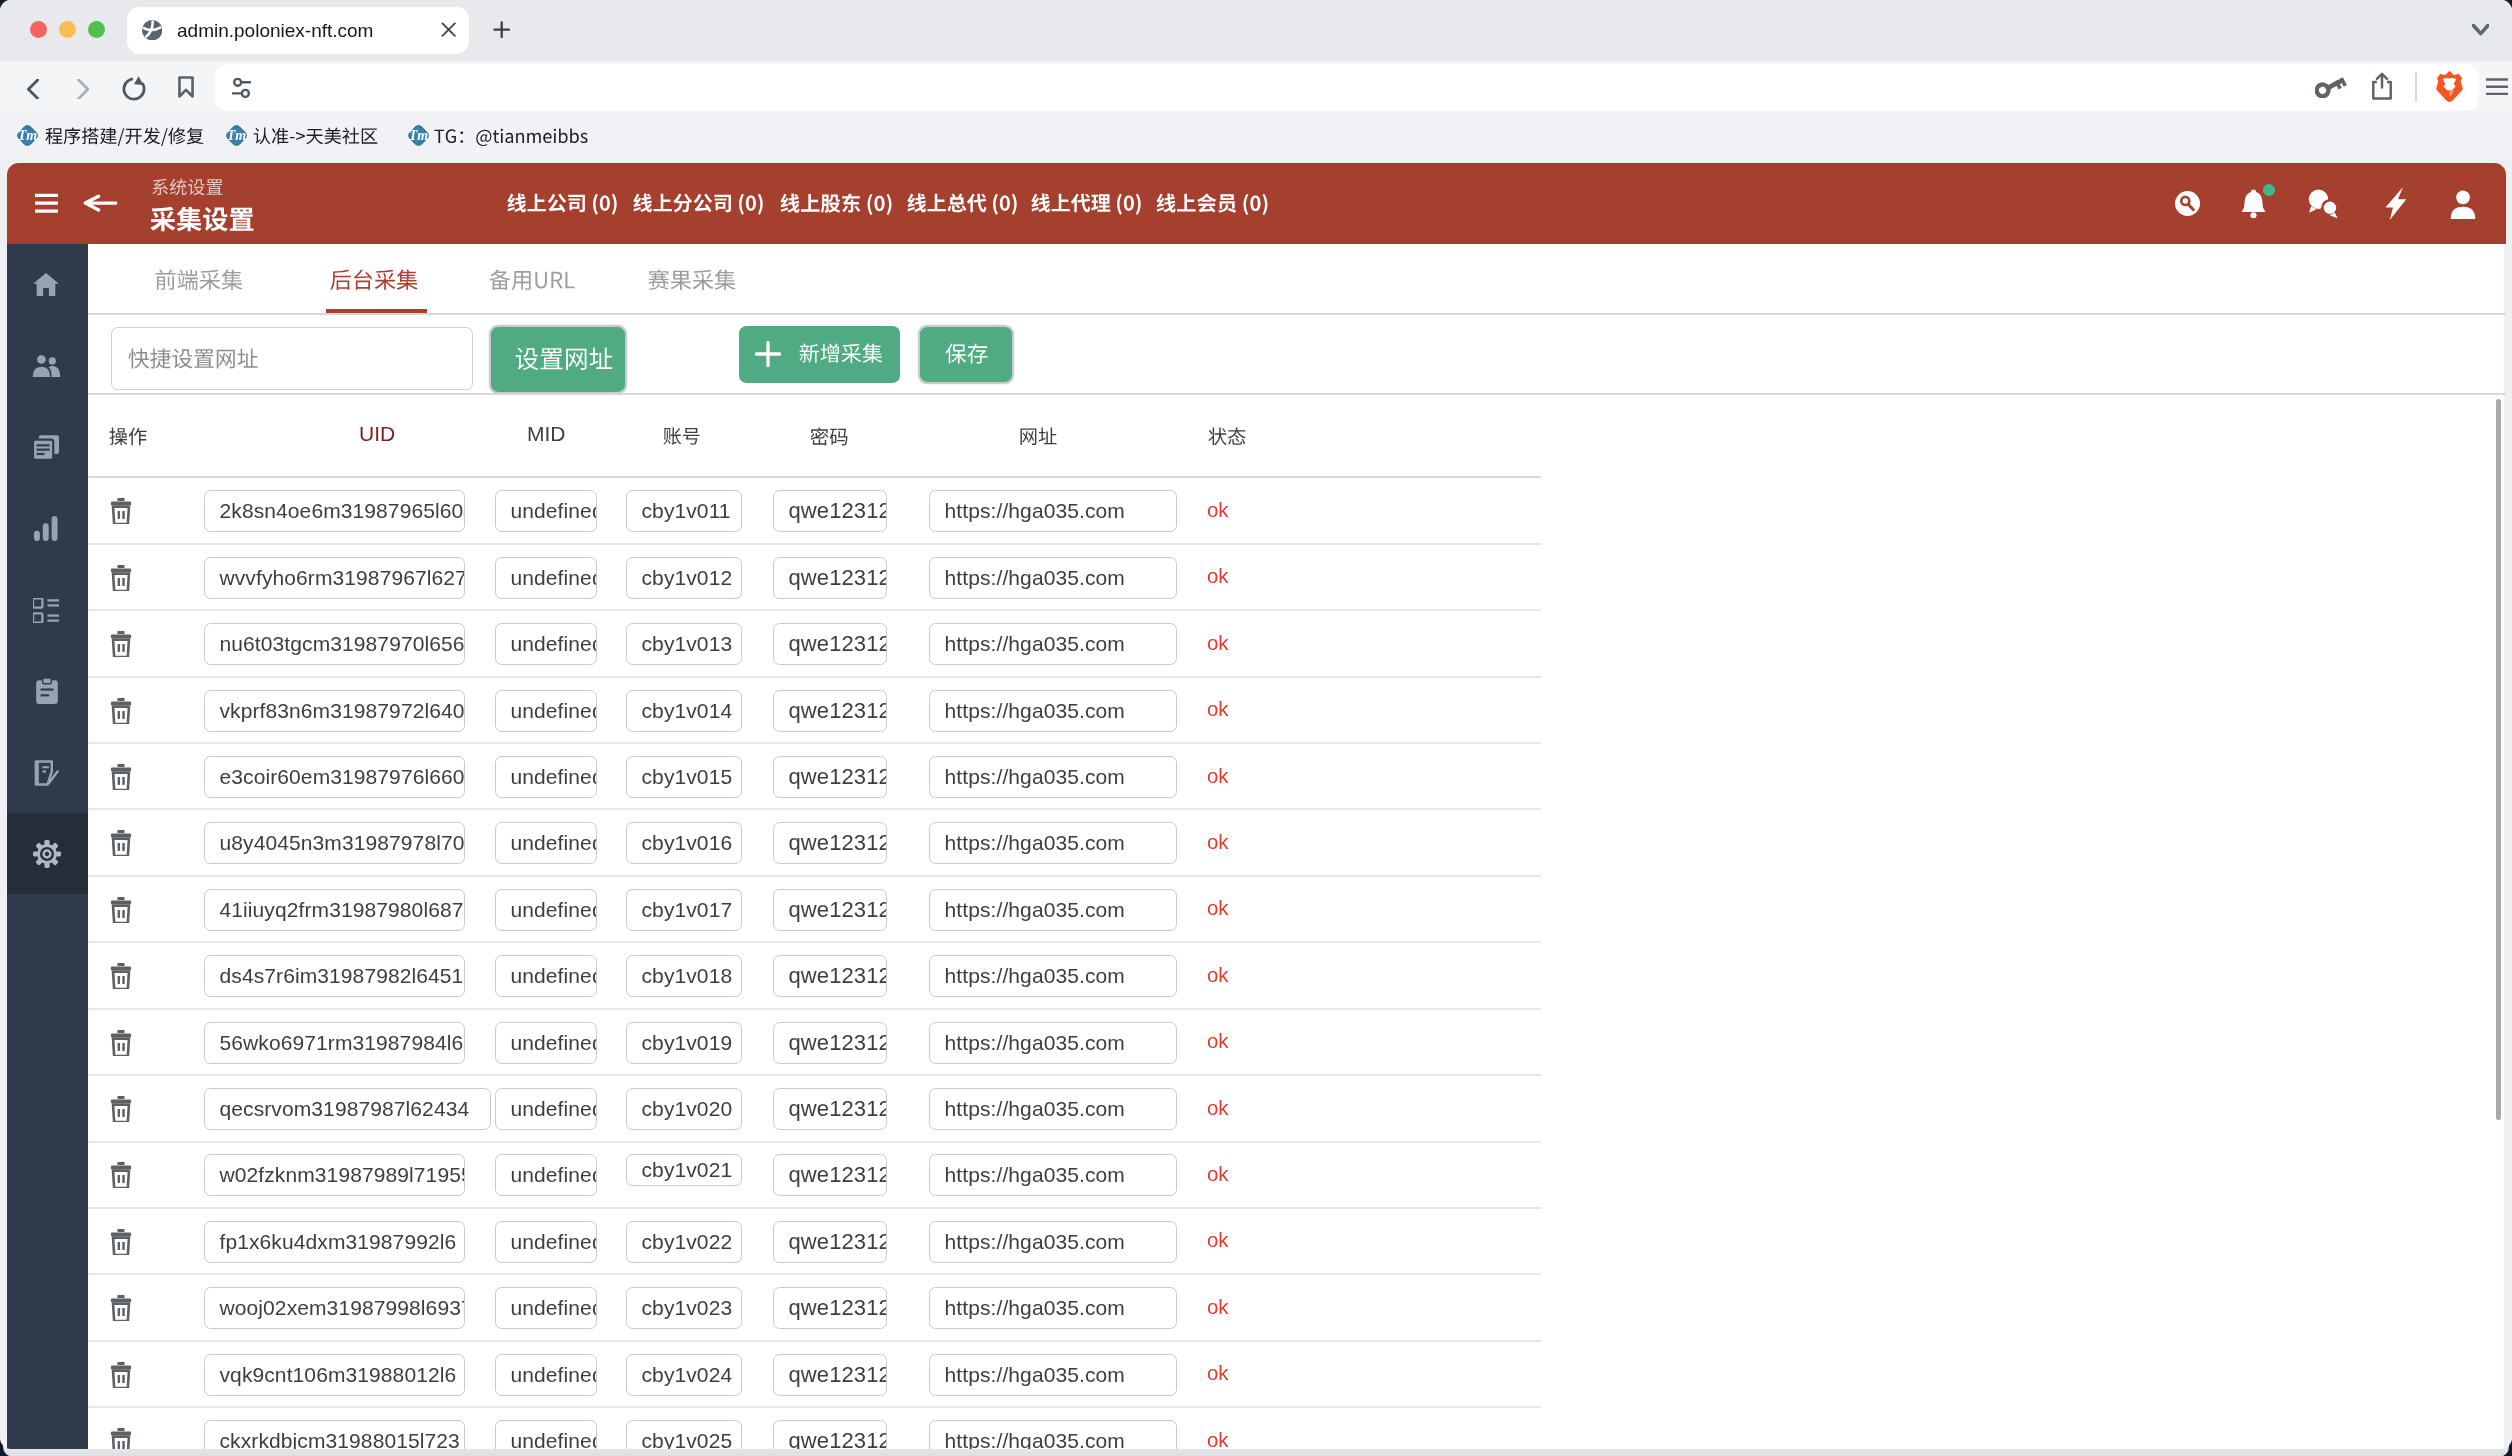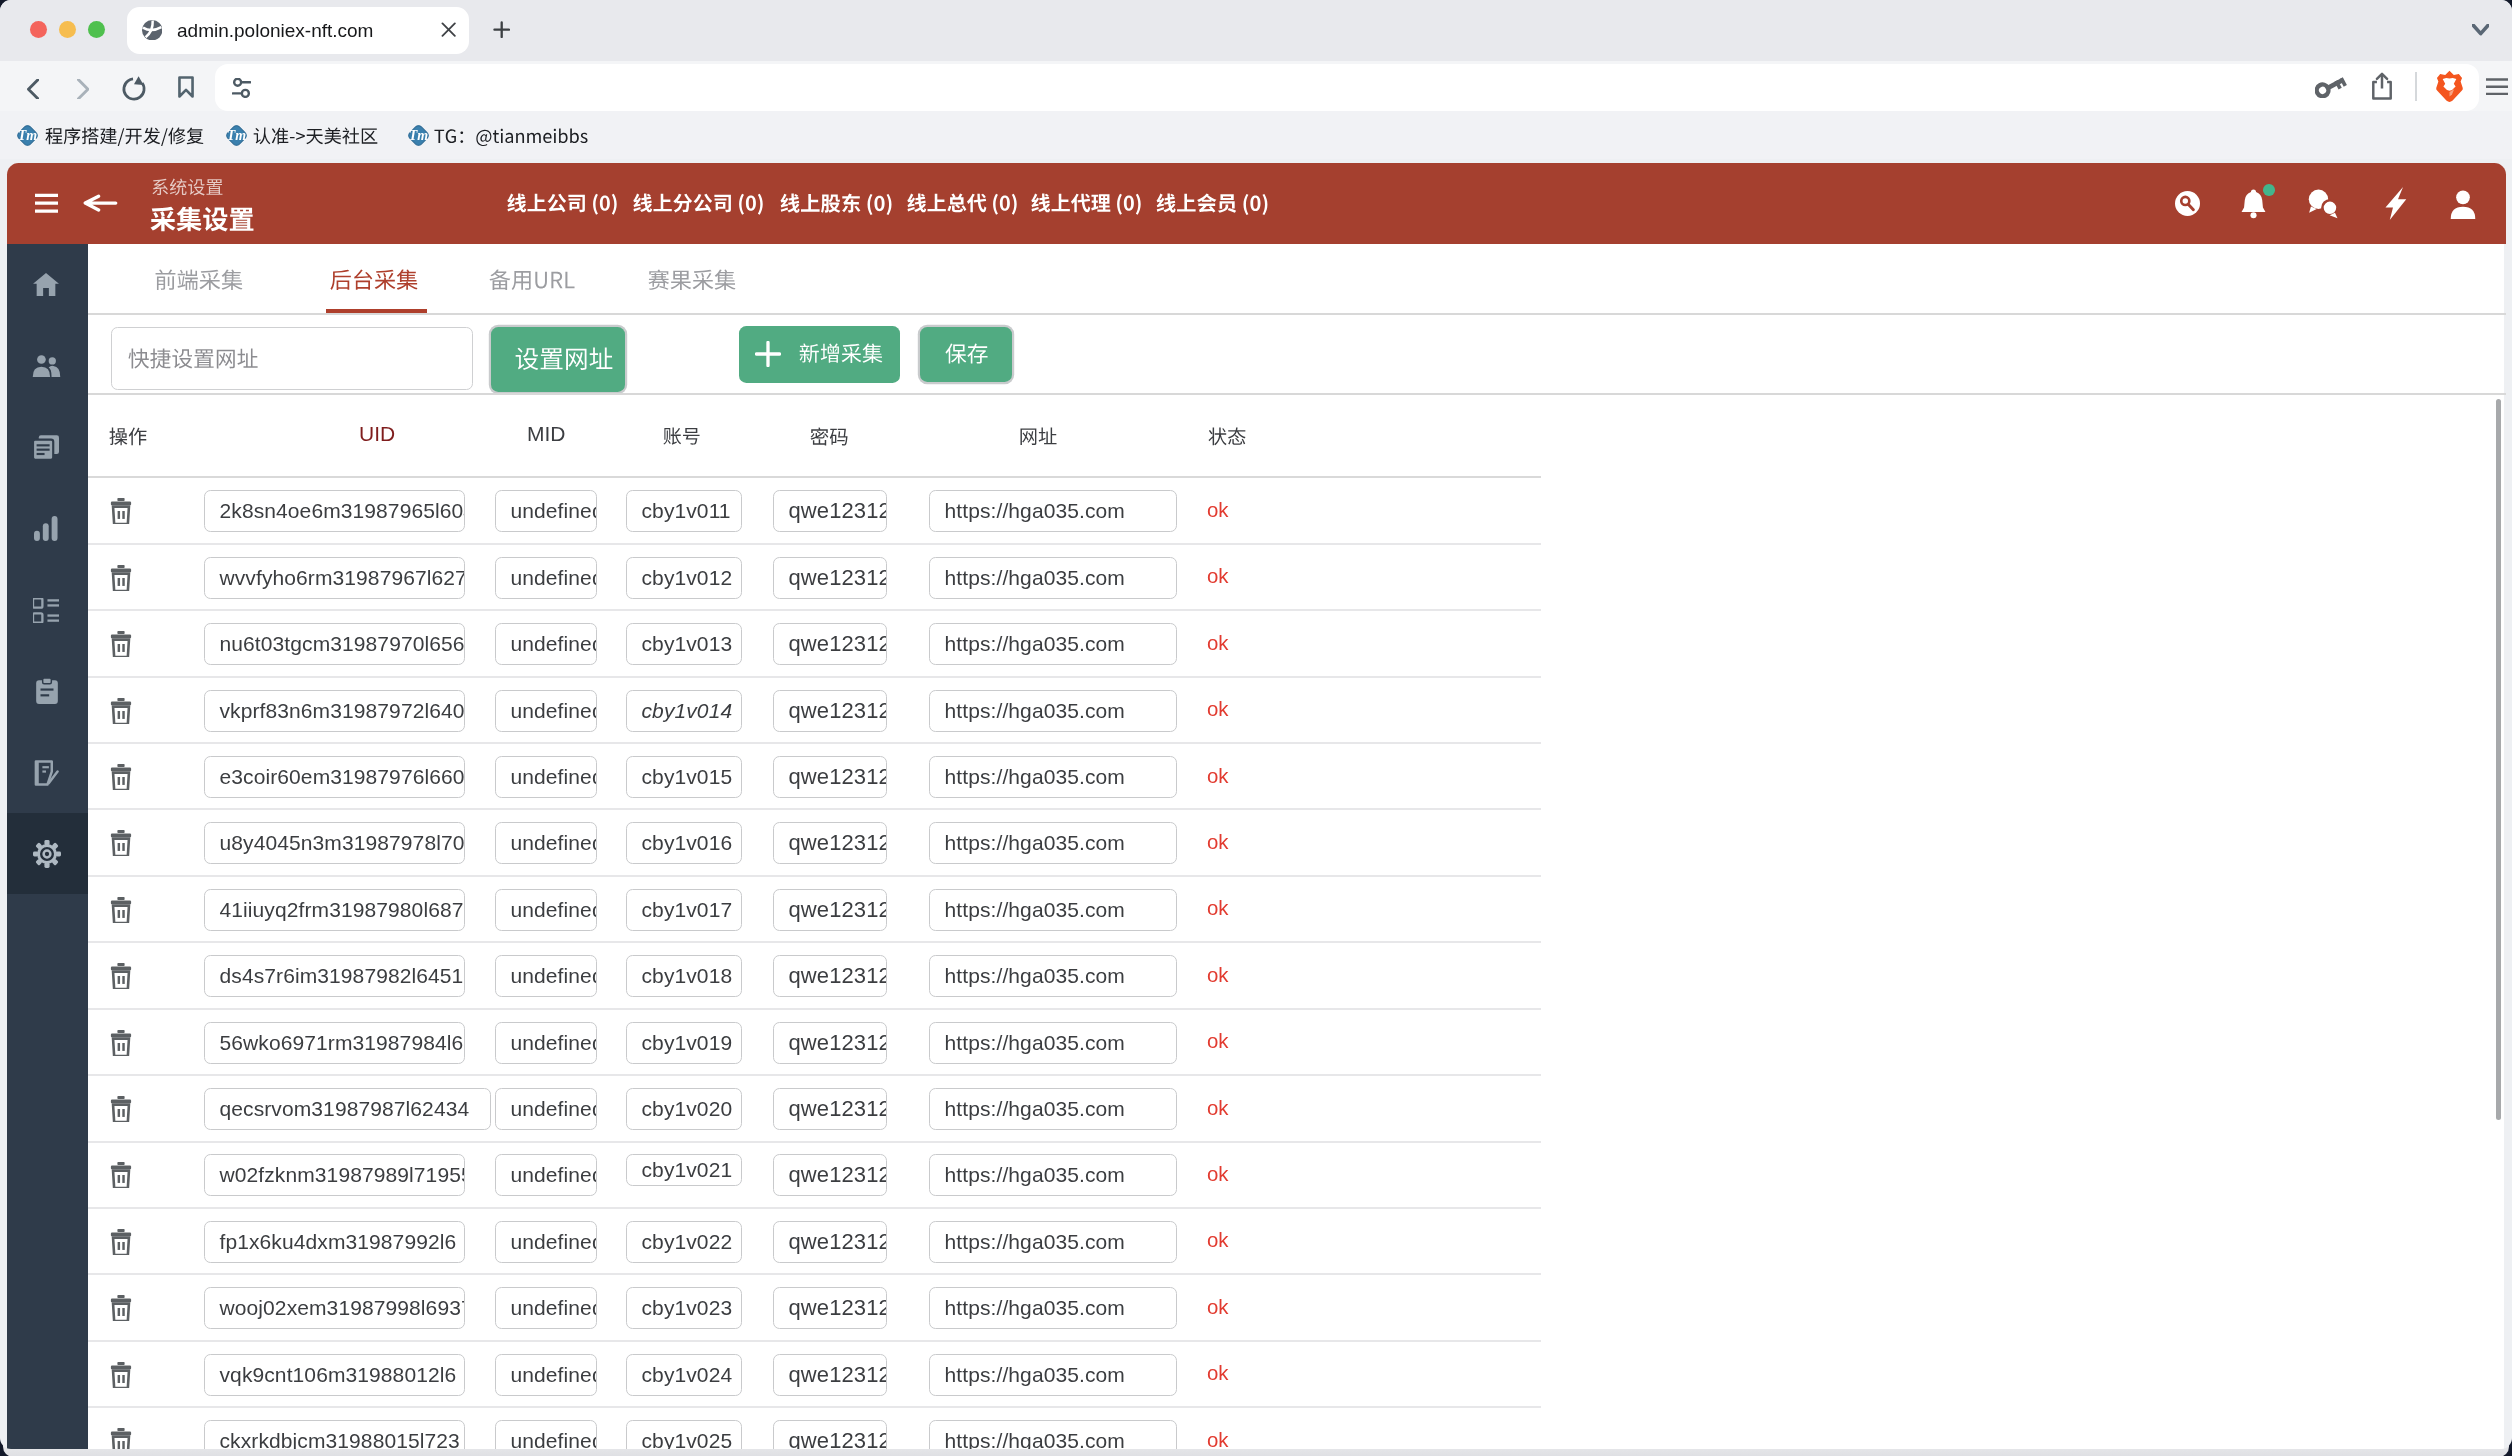--- a/index.html
+++ b/index.html
@@ -320,21 +320,21 @@
 <div class="abs" style="left:88px;top:676px;width:1453px;height:1.5px;background:#e7e7e9;"></div>
 <svg style="position:absolute;left:110px;top:698px;" width="22" height="26" viewBox="0 0 30 36">
       <rect x="1" y="5" width="28" height="5" rx="1.5" fill="#5c6063"></rect>
       <rect x="10" y="0" width="10" height="4" rx="1" fill="#5c6063"></rect>
       <path d="M4 12 H26 L24.5 36 H5.5 Z" fill="none" stroke="#5c6063" stroke-width="3.6"></path>
       <line x1="12" y1="18" x2="12" y2="29" stroke="#5c6063" stroke-width="3.4"></line>
       <line x1="18.5" y1="18" x2="18.5" y2="29" stroke="#5c6063" stroke-width="3.4"></line>
     </svg>
 <div class="inp" style="left:204px;top:690px;width:261px;height:42px;">vkprf83n6m31987972l6404</div>
 <div class="inp" style="left:495px;top:690px;width:102px;height:42px;">undefined</div>
-<div class="inp" style="left:626px;top:690px;width:116px;height:42px;font-style:italic;">cby1v014</div>
+<div class="inp" style="left:626px;top:690px;width:116px;height:42px;">cby1v014</div>
 <div class="inp" style="left:773px;top:690px;width:114px;height:42px;font-size:22px;">qwe12312</div>
 <div class="inp" style="left:929px;top:690px;width:248px;height:42px;">https://hga035.com</div>
 <div class="txt" style="left:1207px;top:698px;font-size:20.4px;color:#e23b30;">ok</div>
 <div class="abs" style="left:88px;top:742px;width:1453px;height:1.5px;background:#e7e7e9;"></div>
 <svg style="position:absolute;left:110px;top:764px;" width="22" height="26" viewBox="0 0 30 36">
       <rect x="1" y="5" width="28" height="5" rx="1.5" fill="#5c6063"></rect>
       <rect x="10" y="0" width="10" height="4" rx="1" fill="#5c6063"></rect>
       <path d="M4 12 H26 L24.5 36 H5.5 Z" fill="none" stroke="#5c6063" stroke-width="3.6"></path>
       <line x1="12" y1="18" x2="12" y2="29" stroke="#5c6063" stroke-width="3.4"></line>
       <line x1="18.5" y1="18" x2="18.5" y2="29" stroke="#5c6063" stroke-width="3.4"></line>

